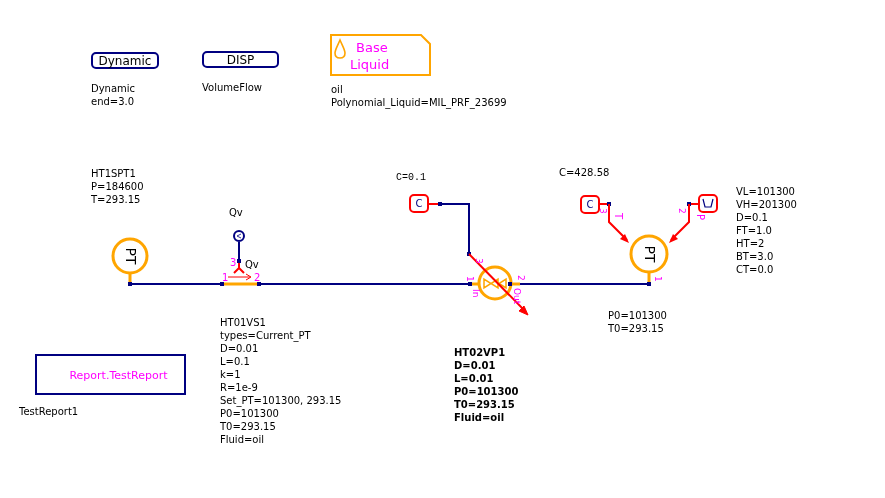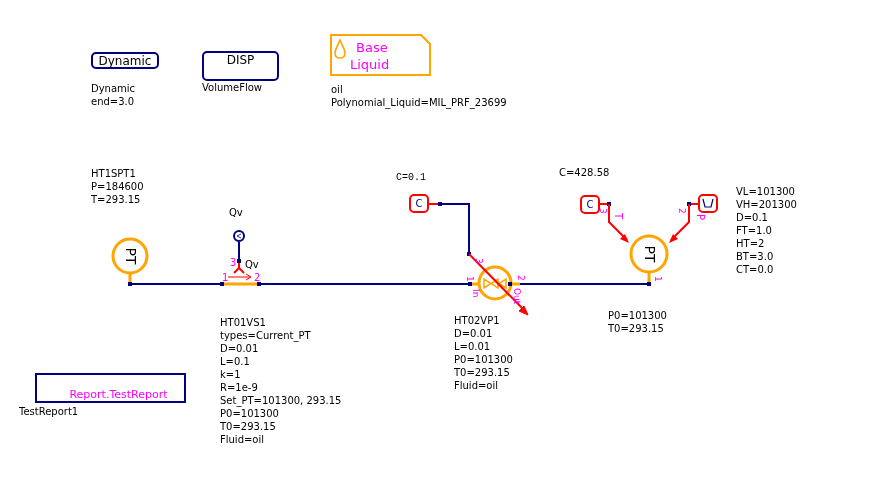--- a/index.html
+++ b/index.html
@@ -18,21 +18,21 @@
 <body>
 
 <div class="ctrl-box" style="left:91px;top:52px;width:68px;height:17px;">
   <span>Dynamic</span>
 </div>
 <div class="label" style="left:91px;top:82px;">
   <div>Dynamic</div>
   <div>end=3.0</div>
 </div>
 
-<div class="ctrl-box" style="left:202px;top:51px;width:77px;height:30px;">
+<div class="ctrl-box" style="left:202px;top:51px;width:77px;height:17px;">
   <span>DISP</span>
 </div>
 <div class="label" style="left:202px;top:81px;">
   <div>VolumeFlow</div>
 </div>
 
 <svg width="885" height="498">
 
   <g>
     <path d="M331 35 L421 35 L430 44 L430 75 L331 75 Z" fill="#fff" stroke="#ffa500" stroke-width="2"></path>
@@ -154,21 +154,21 @@
   <div>k=1</div>
   <div>R=1e-9</div>
   <div>Set_PT=101300, 293.15</div>
   <div>P0=101300</div>
   <div>T0=293.15</div>
   <div>Fluid=oil</div>
 </div>
 
 <div class="label" style="left:396px;top:171px;font-family:Liberation Mono, monospace;">C=0.1</div>
 
-<div class="label" style="left:454px;top:314px;">
+<div class="label" style="left:454px;top:346px;font-weight:bold;">
   <div>HT02VP1</div>
   <div>D=0.01</div>
   <div>L=0.01</div>
   <div>P0=101300</div>
   <div>T0=293.15</div>
   <div>Fluid=oil</div>
 </div>
 
 <div class="label" style="left:559px;top:166px;">C=428.58</div>
 
@@ -180,16 +180,16 @@
   <div>HT=2</div>
   <div>BT=3.0</div>
   <div>CT=0.0</div>
 </div>
 
 <div class="label" style="left:608px;top:309px;">
   <div>P0=101300</div>
   <div>T0=293.15</div>
 </div>
 
-<div class="report-box" style="left:35px;top:373px;width:151px;height:30px;line-height:39px;">
+<div class="report-box" style="left:35px;top:354px;width:151px;height:41px;line-height:39px;">
   <span style="padding-left:16px;">Report.TestReport</span>
 </div>
 <div class="label" style="left:19px;top:405px;">TestReport1</div>
 
 </body></html>

